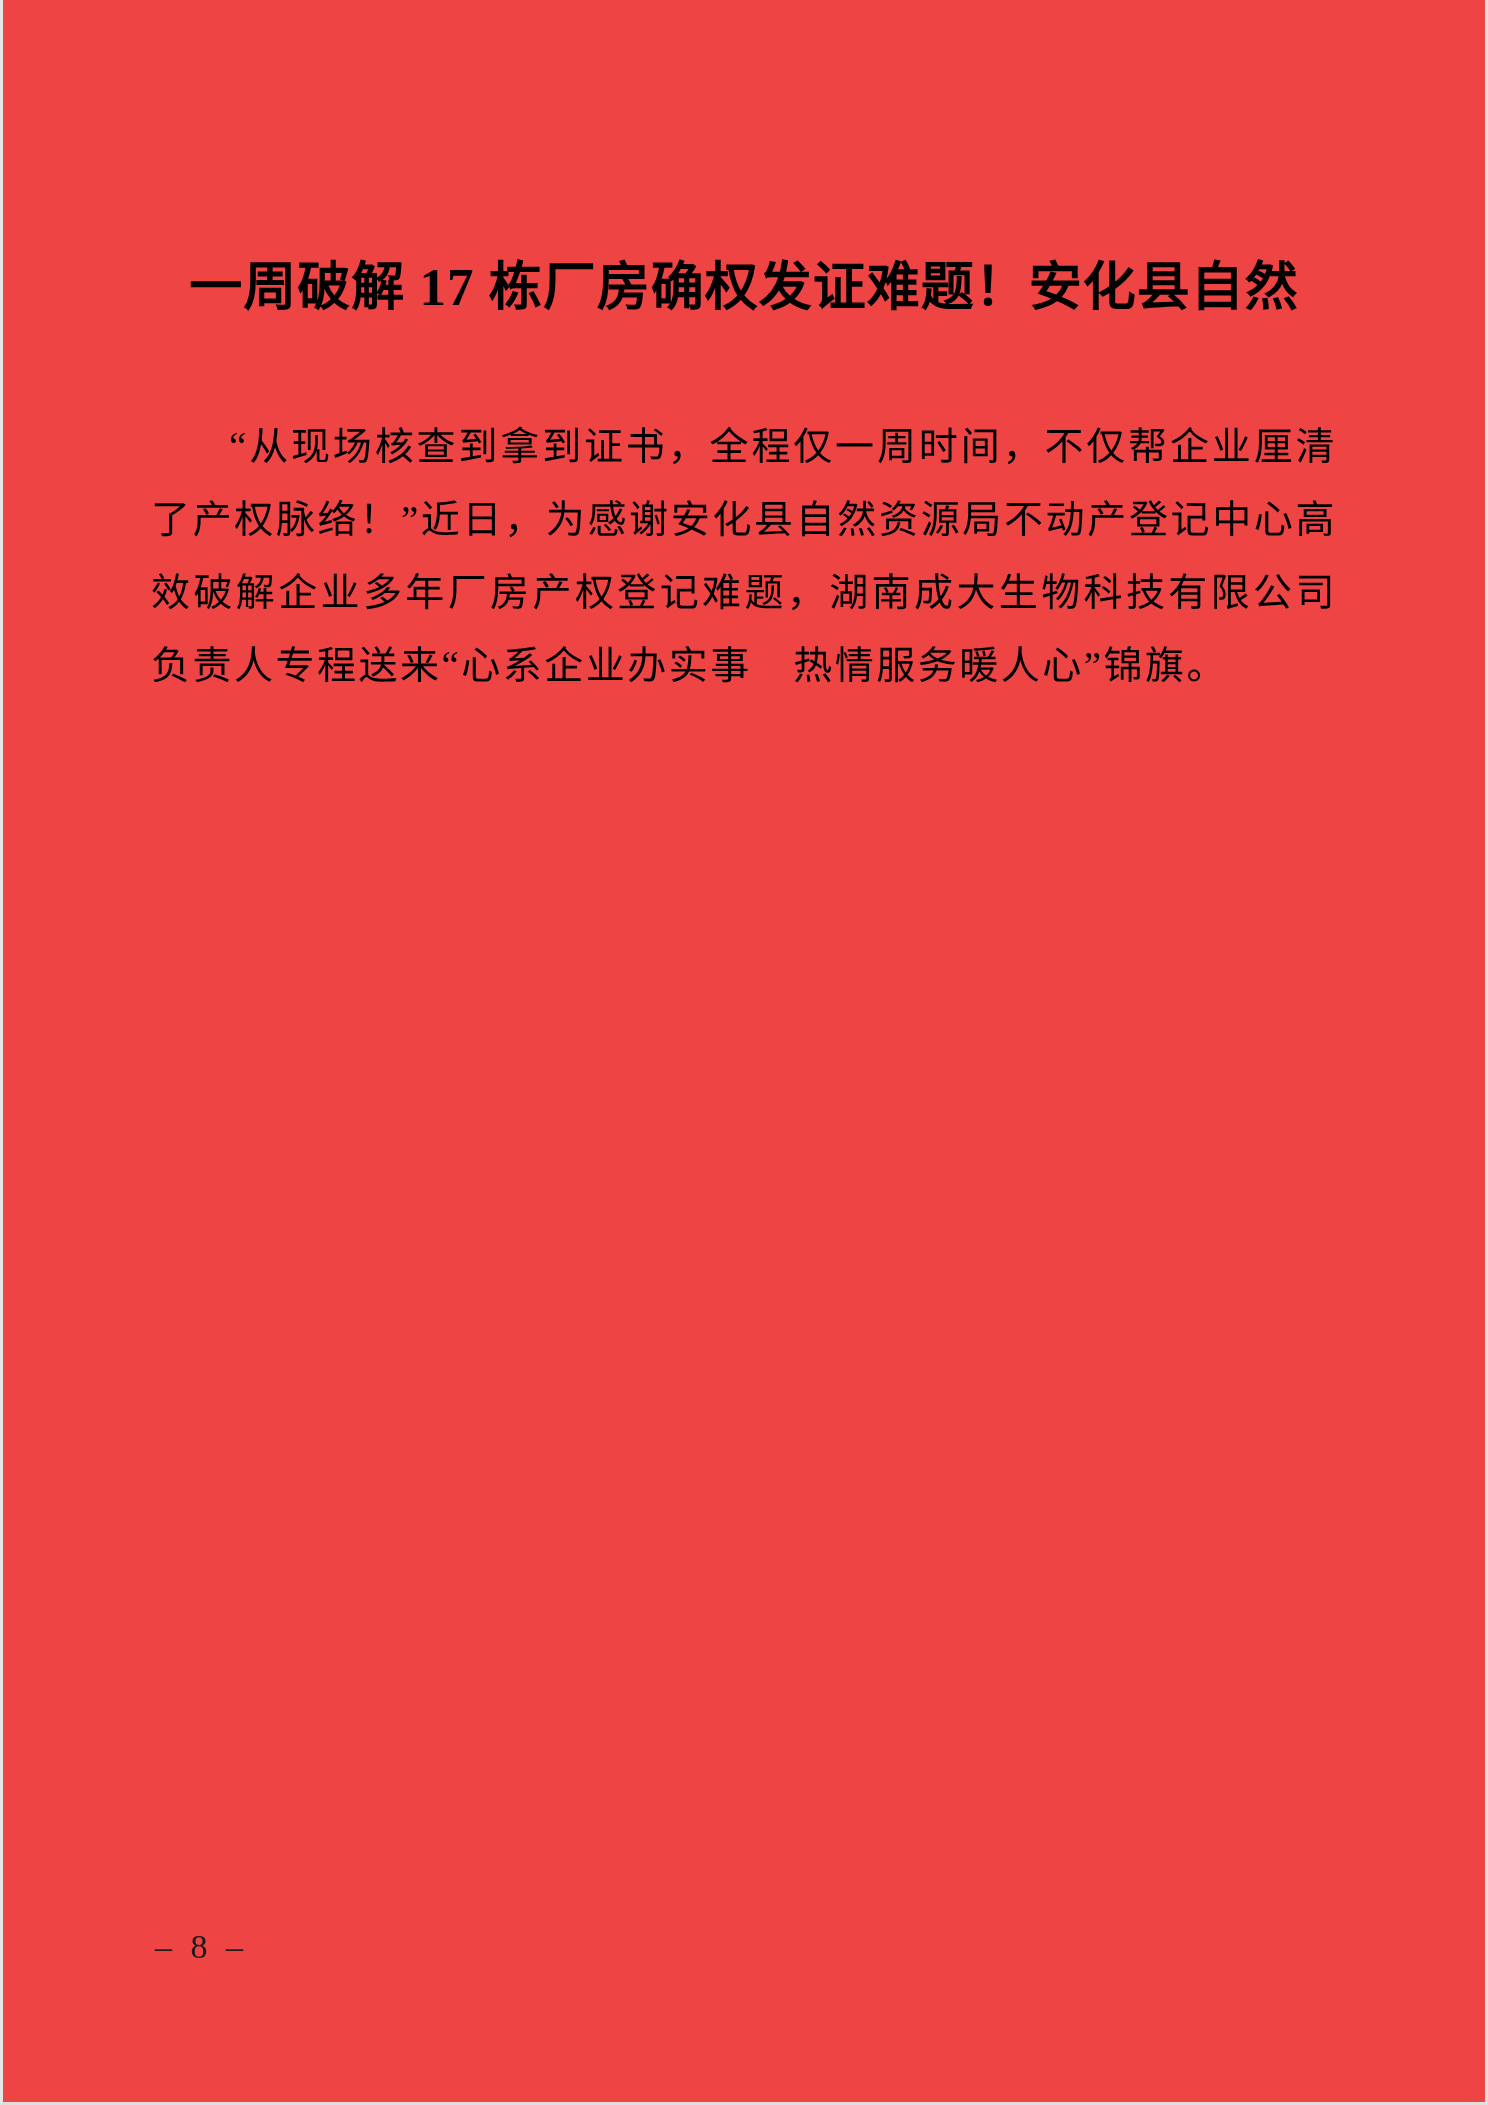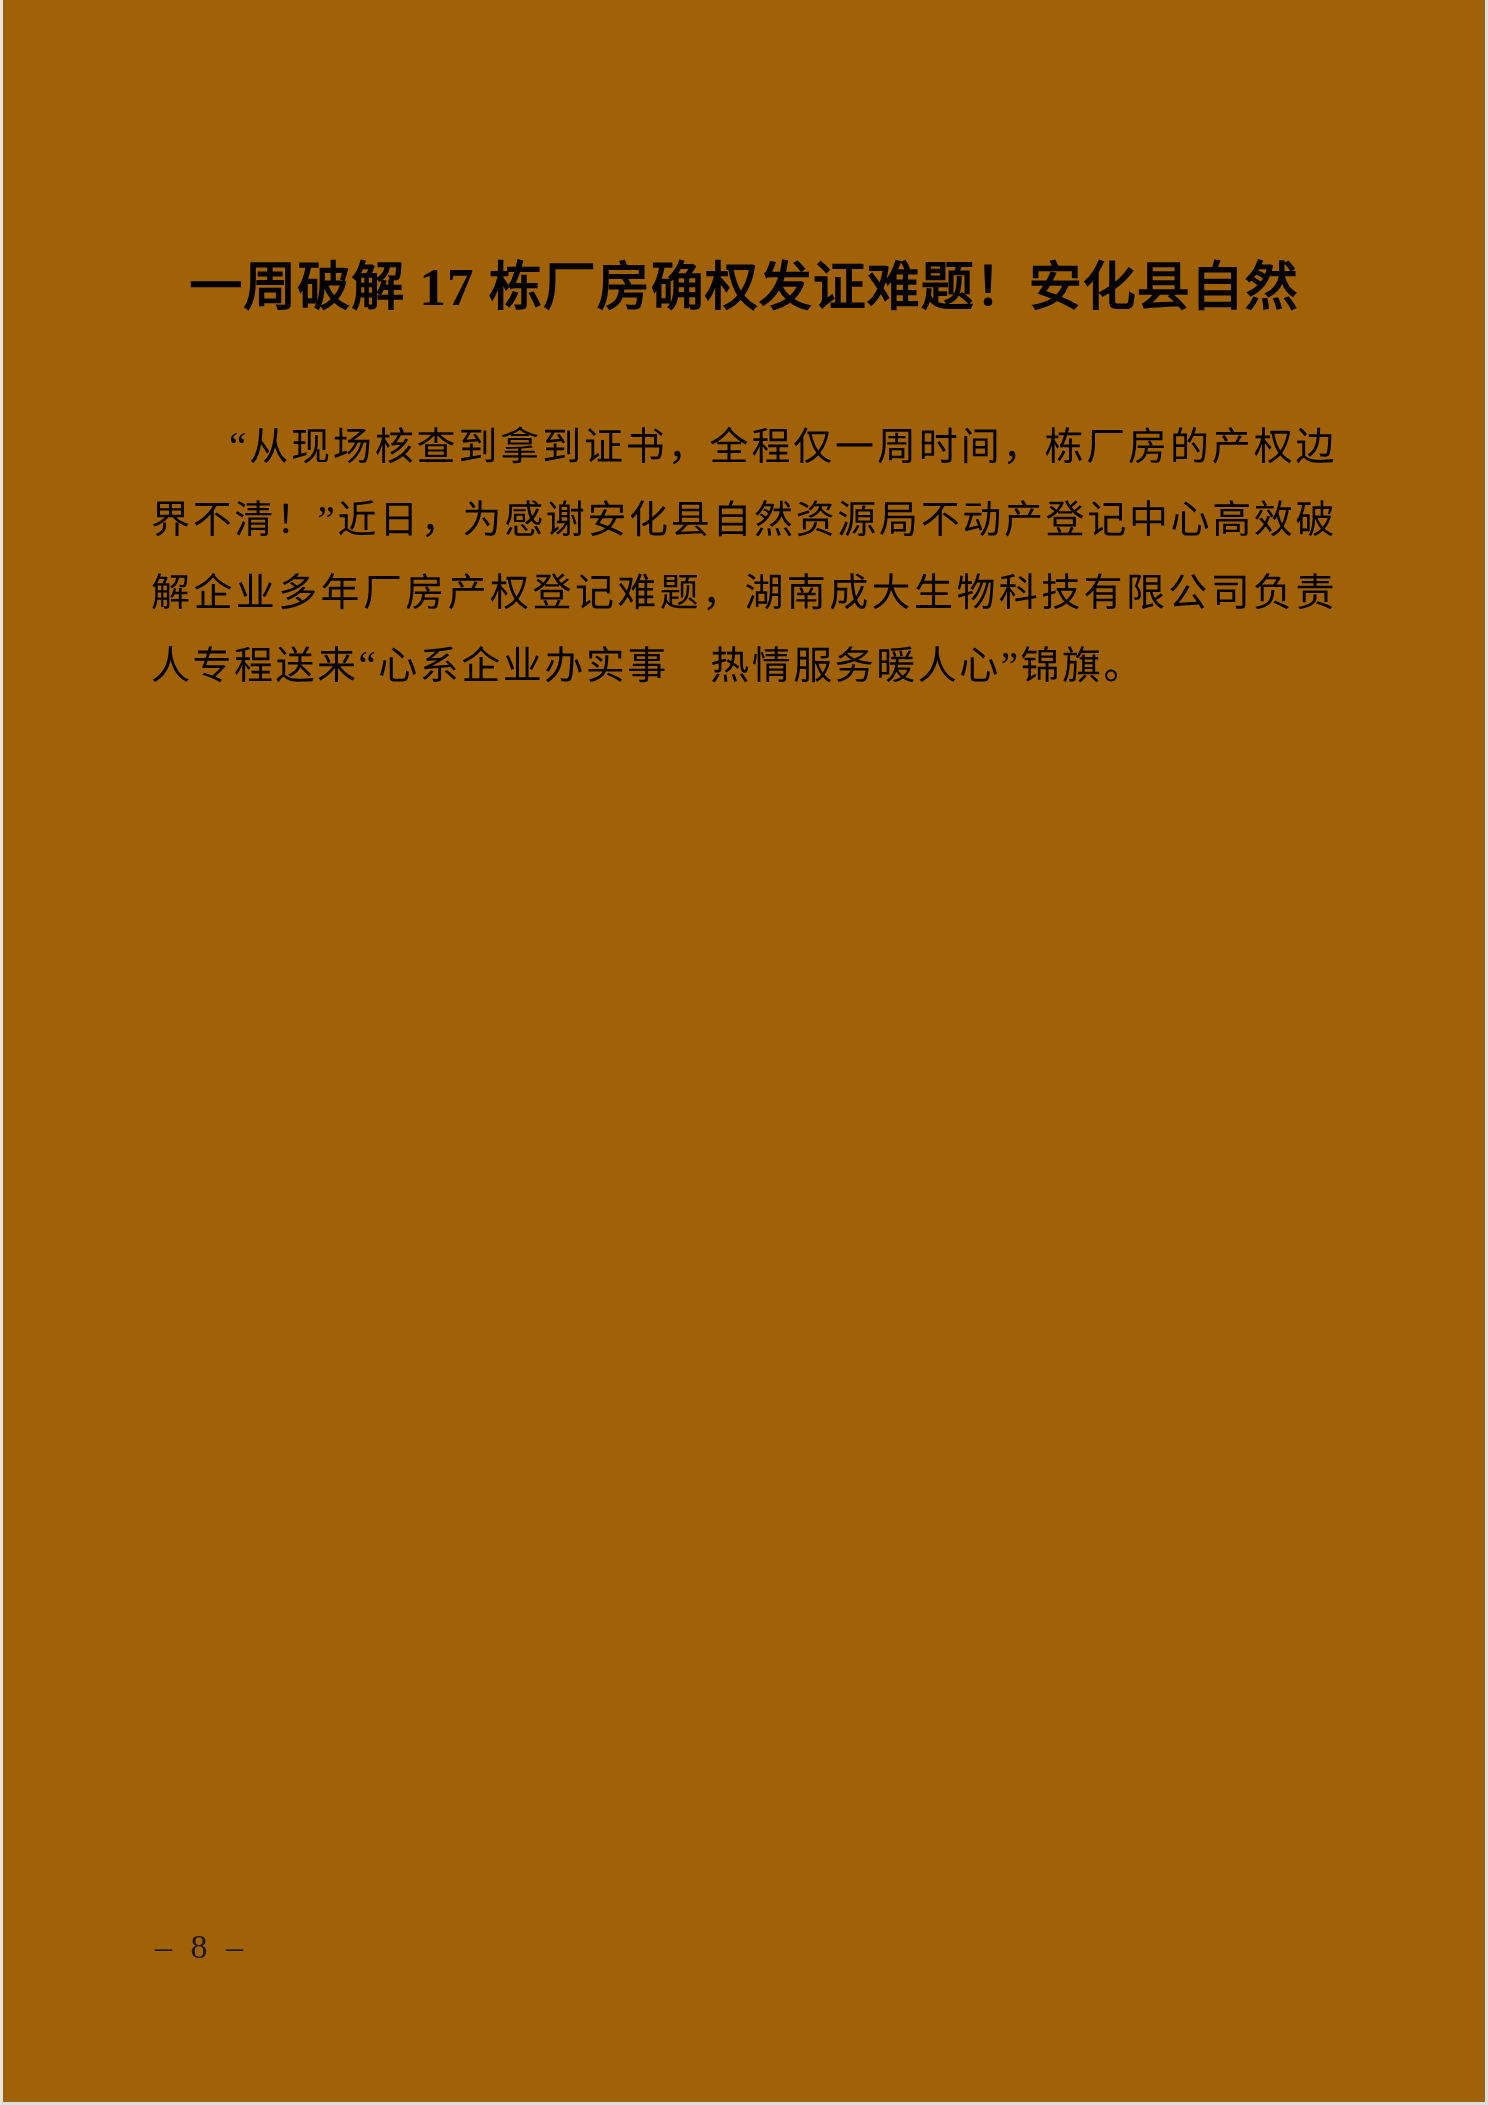--- a/index.html
+++ b/index.html
@@ -12,21 +12,21 @@
     height: 2105px;
     position: relative;
     font-family: "Liberation Serif", "DejaVu Serif", serif;
     color: #000000;
     overflow: hidden;
   }
   .page {
     position: absolute;
     inset: 0;
     box-sizing: border-box;
-    background: #a16207;
+    background: #ef4444;
     border-left: 3px solid #e6e6e6;
     border-right: 3px solid #dedede;
     border-bottom: 3px solid #dedede;
     padding: 0 148px;
   }
   .title {
     margin: 252px 0 0 0;
     font-size: 53px;
     line-height: 70px;
     font-weight: bold;
@@ -57,18 +57,18 @@
 </head>
 <body>
 
 <div class="page">
 
   <h1 class="title">
     <span class="title-line">一周破解 17 栋厂房确权发证难题！安化县自然</span>
   </h1>
 
   <div class="article-body">
-    <p>“从现场核查到拿到证书，全程仅一周时间，栋厂房的产权边界不清！”近日，为感谢安化县自然资源局不动产登记中心高效破解企业多年厂房产权登记难题，湖南成大生物科技有限公司负责人专程送来“心系企业办实事　热情服务暖人心”锦旗。</p>
+    <p>“从现场核查到拿到证书，全程仅一周时间，不仅帮企业厘清了产权脉络！”近日，为感谢安化县自然资源局不动产登记中心高效破解企业多年厂房产权登记难题，湖南成大生物科技有限公司负责人专程送来“心系企业办实事　热情服务暖人心”锦旗。</p>
   </div>
 
   <div class="page-number">– 8 –</div>
 
 </div>
 
 </body></html>

